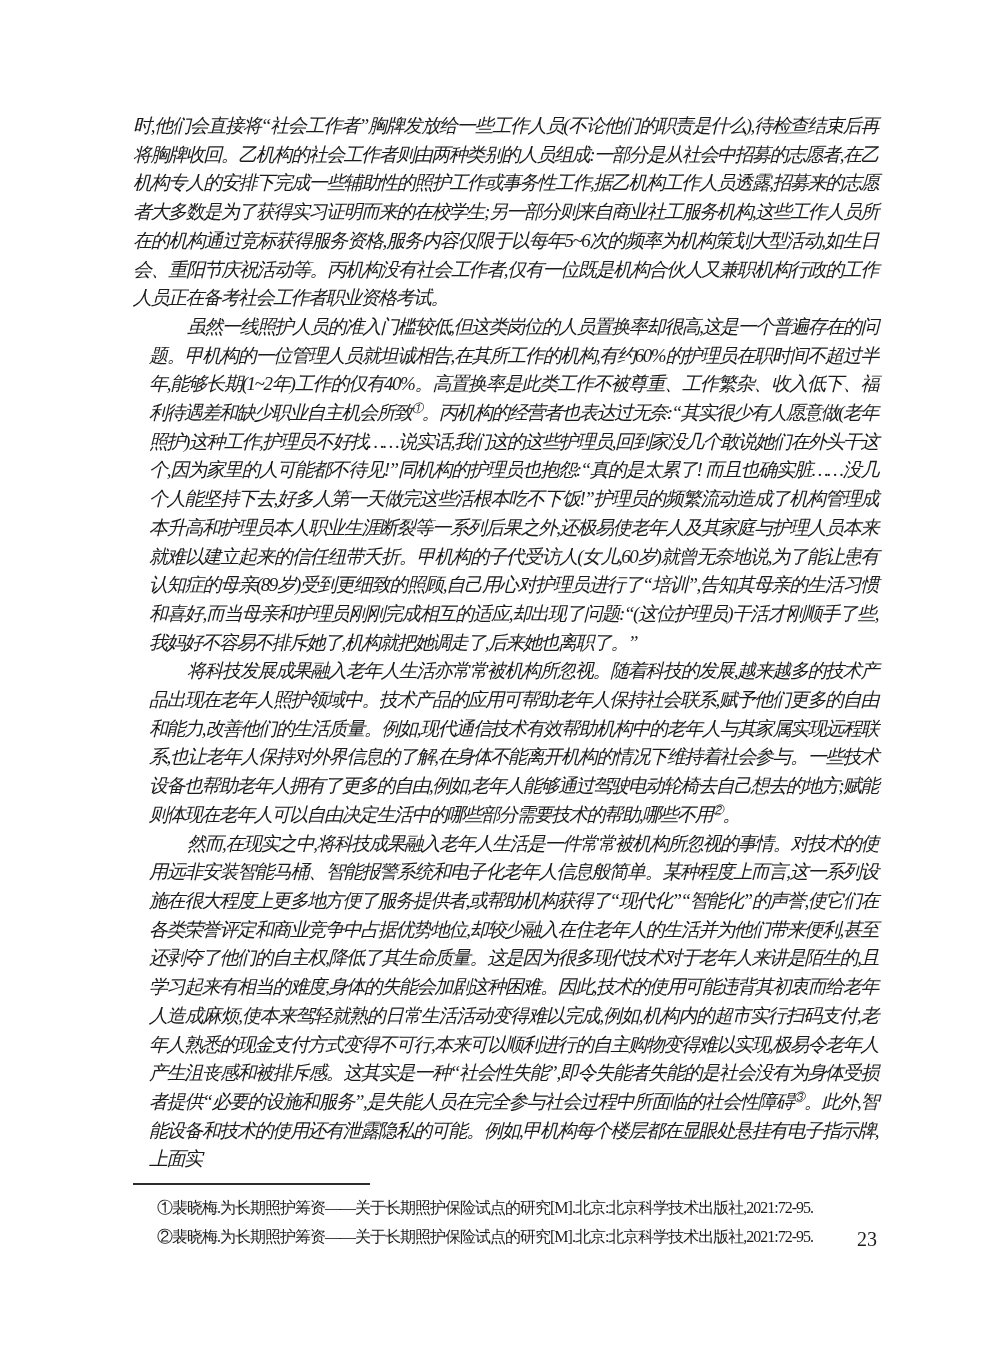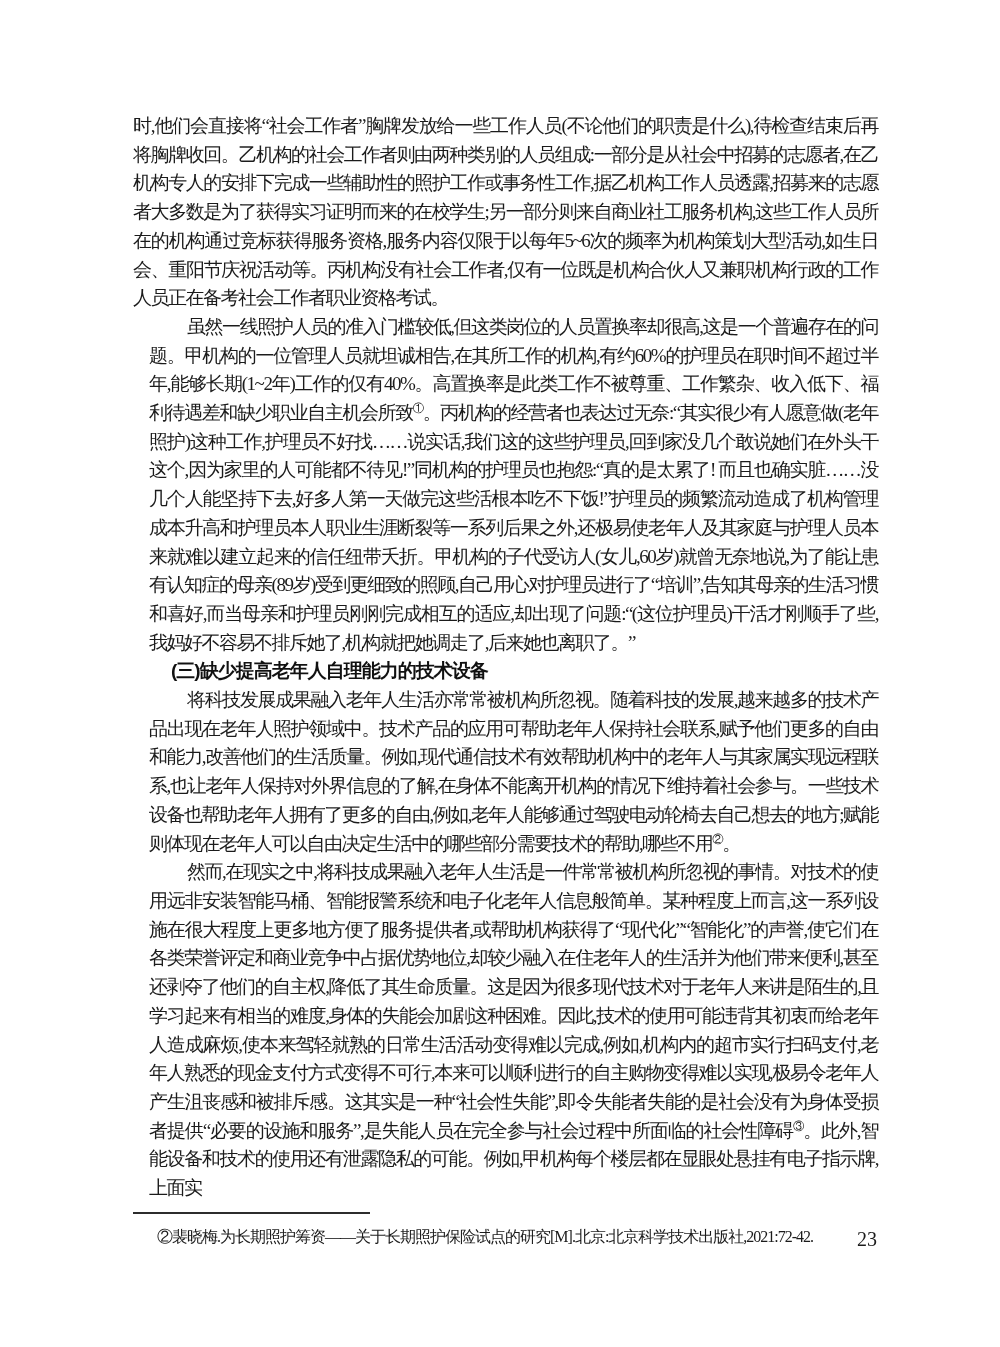--- a/index.html
+++ b/index.html
@@ -24,20 +24,21 @@
     width: 745px;
   }
   p.body-para {
     margin: 0;
     font-size: 19px;
     letter-spacing: -1.5px;
     line-height: 28.7px;
     text-align: justify;
     text-justify: inter-character;
     font-family: "Liberation Serif", "DejaVu Serif", serif;
+    font-style: italic;
   }
   p.indent {
     text-indent: 2em;
     margin-left: 16px;
   }
   h2.section-heading {
     margin: 0;
     font-size: 19px;
     letter-spacing: -1px;
     line-height: 28.7px;
@@ -83,27 +84,27 @@
 </head>
 <body>
 
 <div class="page">
   <div class="content">
 
     <p class="body-para">时,他们会直接将“社会工作者”胸牌发放给一些工作人员(不论他们的职责是什么),待检查结束后再将胸牌收回。乙机构的社会工作者则由两种类别的人员组成:一部分是从社会中招募的志愿者,在乙机构专人的安排下完成一些辅助性的照护工作或事务性工作,据乙机构工作人员透露,招募来的志愿者大多数是为了获得实习证明而来的在校学生;另一部分则来自商业社工服务机构,这些工作人员所在的机构通过竞标获得服务资格,服务内容仅限于以每年5~6次的频率为机构策划大型活动,如生日会、重阳节庆祝活动等。丙机构没有社会工作者,仅有一位既是机构合伙人又兼职机构行政的工作人员正在备考社会工作者职业资格考试。</p>
 
     <p class="body-para indent">虽然一线照护人员的准入门槛较低,但这类岗位的人员置换率却很高,这是一个普遍存在的问题。甲机构的一位管理人员就坦诚相告,在其所工作的机构,有约60%的护理员在职时间不超过半年,能够长期(1~2年)工作的仅有40%。高置换率是此类工作不被尊重、工作繁杂、收入低下、福利待遇差和缺少职业自主机会所致<sup class="fnref">①</sup>。丙机构的经营者也表达过无奈:“其实很少有人愿意做(老年照护)这种工作,护理员不好找……说实话,我们这的这些护理员,回到家没几个敢说她们在外头干这个,因为家里的人可能都不待见!”同机构的护理员也抱怨:“真的是太累了! 而且也确实脏……没几个人能坚持下去,好多人第一天做完这些活根本吃不下饭!”护理员的频繁流动造成了机构管理成本升高和护理员本人职业生涯断裂等一系列后果之外,还极易使老年人及其家庭与护理人员本来就难以建立起来的信任纽带夭折。甲机构的子代受访人(女儿,60岁)就曾无奈地说,为了能让患有认知症的母亲(89岁)受到更细致的照顾,自己用心对护理员进行了“培训”,告知其母亲的生活习惯和喜好,而当母亲和护理员刚刚完成相互的适应,却出现了问题:“(这位护理员)干活才刚顺手了些,我妈好不容易不排斥她了,机构就把她调走了,后来她也离职了。”</p>
 
-    <h2 class="section-heading">(三)缺少提高老年人自理能力的技术设备</h2>
 
     <p class="body-para indent">将科技发展成果融入老年人生活亦常常被机构所忽视。随着科技的发展,越来越多的技术产品出现在老年人照护领域中。技术产品的应用可帮助老年人保持社会联系,赋予他们更多的自由和能力,改善他们的生活质量。例如,现代通信技术有效帮助机构中的老年人与其家属实现远程联系,也让老年人保持对外界信息的了解,在身体不能离开机构的情况下维持着社会参与。一些技术设备也帮助老年人拥有了更多的自由,例如,老年人能够通过驾驶电动轮椅去自己想去的地方;赋能则体现在老年人可以自由决定生活中的哪些部分需要技术的帮助,哪些不用<sup class="fnref">②</sup>。</p>
 
     <p class="body-para indent">然而,在现实之中,将科技成果融入老年人生活是一件常常被机构所忽视的事情。对技术的使用远非安装智能马桶、智能报警系统和电子化老年人信息般简单。某种程度上而言,这一系列设施在很大程度上更多地方便了服务提供者,或帮助机构获得了“现代化”“智能化”的声誉,使它们在各类荣誉评定和商业竞争中占据优势地位,却较少融入在住老年人的生活并为他们带来便利,甚至还剥夺了他们的自主权,降低了其生命质量。这是因为很多现代技术对于老年人来讲是陌生的,且学习起来有相当的难度,身体的失能会加剧这种困难。因此,技术的使用可能违背其初衷而给老年人造成麻烦,使本来驾轻就熟的日常生活活动变得难以完成,例如,机构内的超市实行扫码支付,老年人熟悉的现金支付方式变得不可行,本来可以顺利进行的自主购物变得难以实现,极易令老年人产生沮丧感和被排斥感。这其实是一种“社会性失能”,即令失能者失能的是社会没有为身体受损者提供“必要的设施和服务”,是失能人员在完全参与社会过程中所面临的社会性障碍<sup class="fnref">③</sup>。此外,智能设备和技术的使用还有泄露隐私的可能。例如,甲机构每个楼层都在显眼处悬挂有电子指示牌,上面实</p>
 
     <div class="footnotes">
       <div class="fn-rule"></div>
-      <p class="footnote">②裴晓梅.为长期照护筹资——关于长期照护保险试点的研究[M].北京:北京科学技术出版社,2021:72-42.</p>
+      <p class="footnote">①裴晓梅.为长期照护筹资——关于长期照护保险试点的研究[M].北京:北京科学技术出版社,2021:72-95.</p>
+      <p class="footnote">②裴晓梅.为长期照护筹资——关于长期照护保险试点的研究[M].北京:北京科学技术出版社,2021:72-95.</p>
     </div>
 
   </div>
 
   <div class="page-number">23</div>
 </div>
 
 </body></html>

